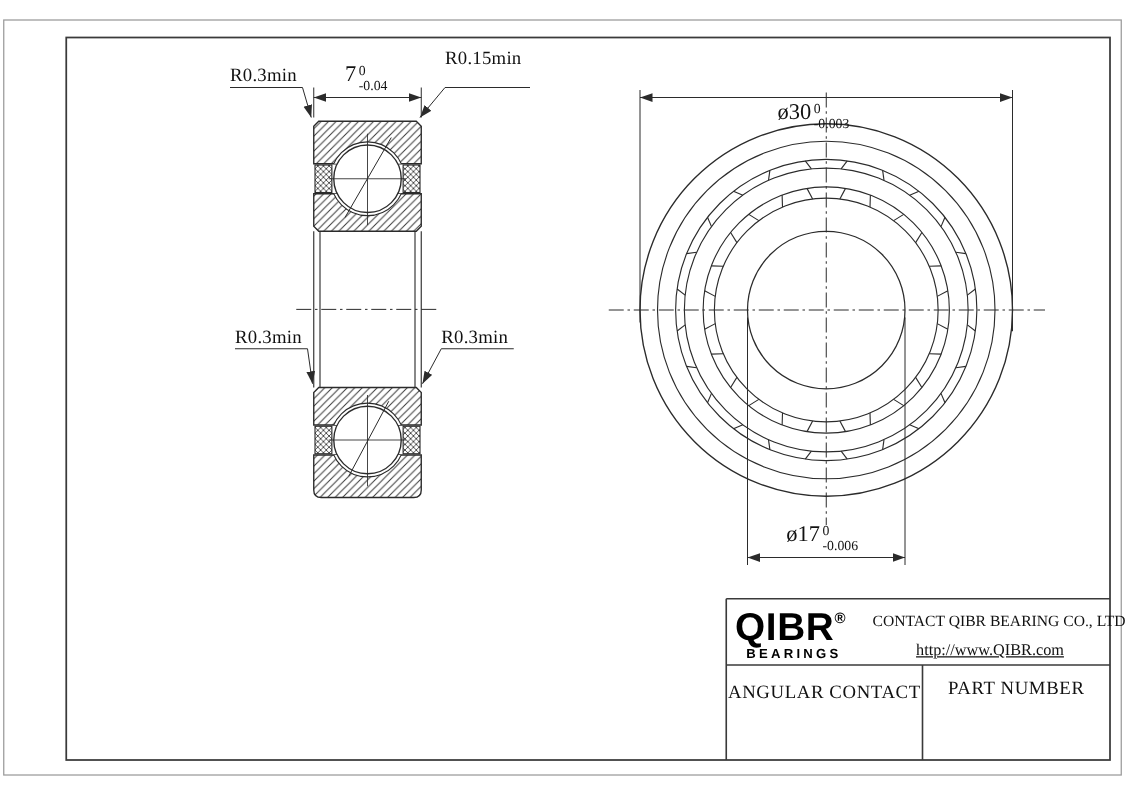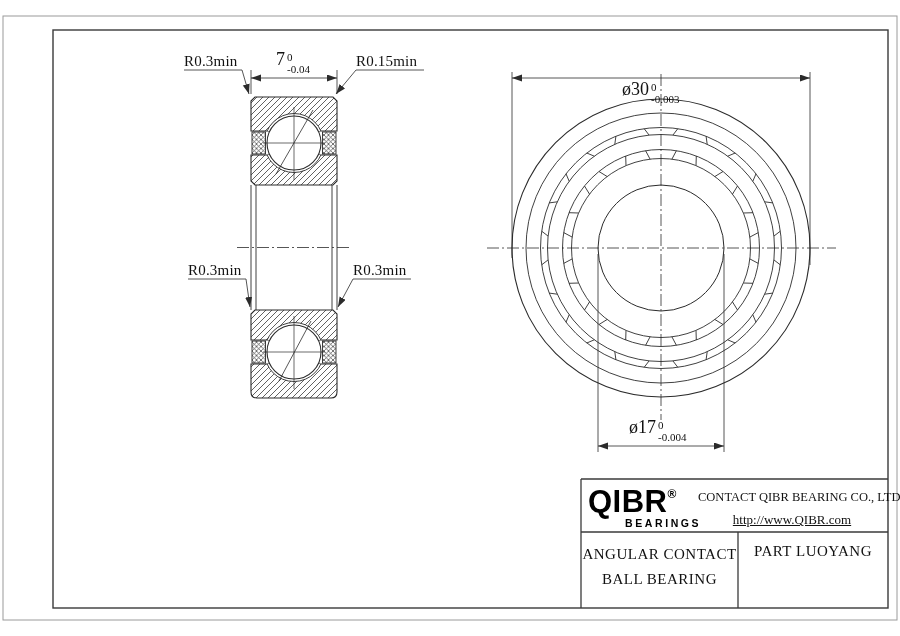--- a/index.html
+++ b/index.html
@@ -174,21 +174,21 @@
 
   <g stroke="#3a3a3a" stroke-width="1.3" fill="none">
     <line x1="581" y1="479" x2="888" y2="479"></line>
     <line x1="581" y1="479" x2="581" y2="608"></line>
     <line x1="581" y1="532" x2="888" y2="532"></line>
     <line x1="738" y1="532" x2="738" y2="608"></line>
   </g>
 </svg>
 
 <div class="rlab" style="left:184px;top:53px;">R0.3min</div>
-<div class="rlab" style="left:356px;top:53px;">R0.15min</div>
+<div class="rlab" style="left:356px;top:39px;">R0.15min</div>
 <div class="rlab" style="left:188px;top:262px;">R0.3min</div>
 <div class="rlab" style="left:353px;top:262px;">R0.3min</div>
 
 <div class="dim" style="left:276px;top:50px;">
   <span class="dv">7</span>
   <span class="tol">
     <span>0</span>
     <span>-0.04</span>
   </span>
 </div>
@@ -198,29 +198,28 @@
   <span class="tol">
     <span>0</span>
     <span>-0.003</span>
   </span>
 </div>
 
 <div class="dim" style="left:629px;top:418px;">
   <span class="dv">ø17</span>
   <span class="tol">
     <span>0</span>
-    <span>-0.004</span>
+    <span>-0.006</span>
   </span>
 </div>
 
 <div class="logo-name" style="left:588px;top:486px;text-align:center;">
   <span>QIBR</span><span class="logo-reg">®</span>
 </div>
-<div class="logo-sub" style="left:597px;top:517px;margin-left:28px;">BEARINGS</div>
+<div class="logo-sub" style="left:597px;top:517px;">BEARINGS</div>
 
 <div class="tb-text company" style="left:698px;top:490px;width:188px;">CONTACT QIBR BEARING CO., LTD</div>
 <div class="tb-text prod" style="left:582px;top:546px;width:155px;">ANGULAR CONTACT</div>
 
 <div class="tb-text website" style="left:698px;top:512px;width:188px;">http://www.QIBR.com</div>
-<div class="tb-text prod" style="left:582px;top:571px;width:155px;">BALL BEARING</div>
-<div class="tb-text pn-label" style="left:739px;top:543px;width:148px;">PART LUOYANG</div>
+<div class="tb-text pn-label" style="left:739px;top:543px;width:148px;">PART NUMBER</div>
 
 </div>
 
 </body></html>

